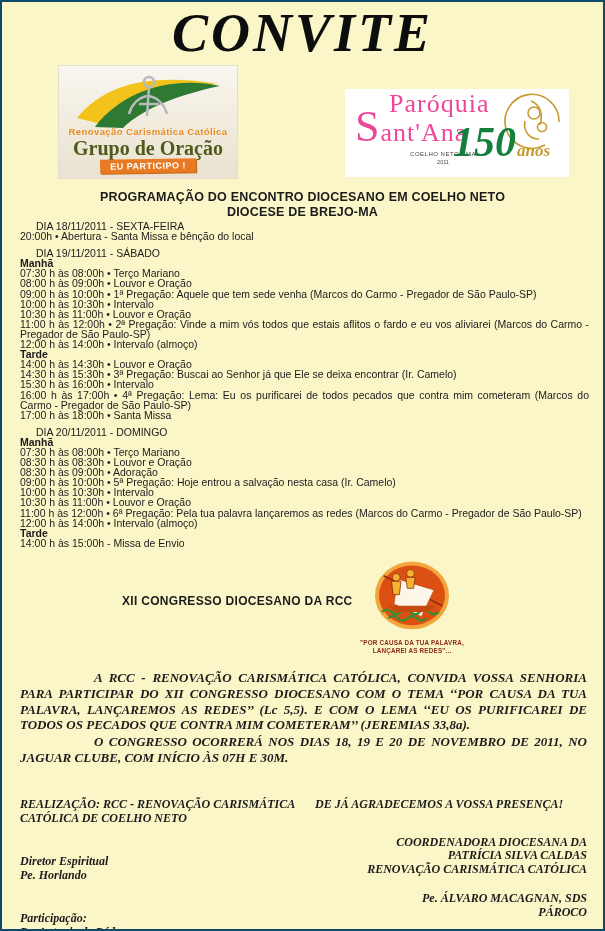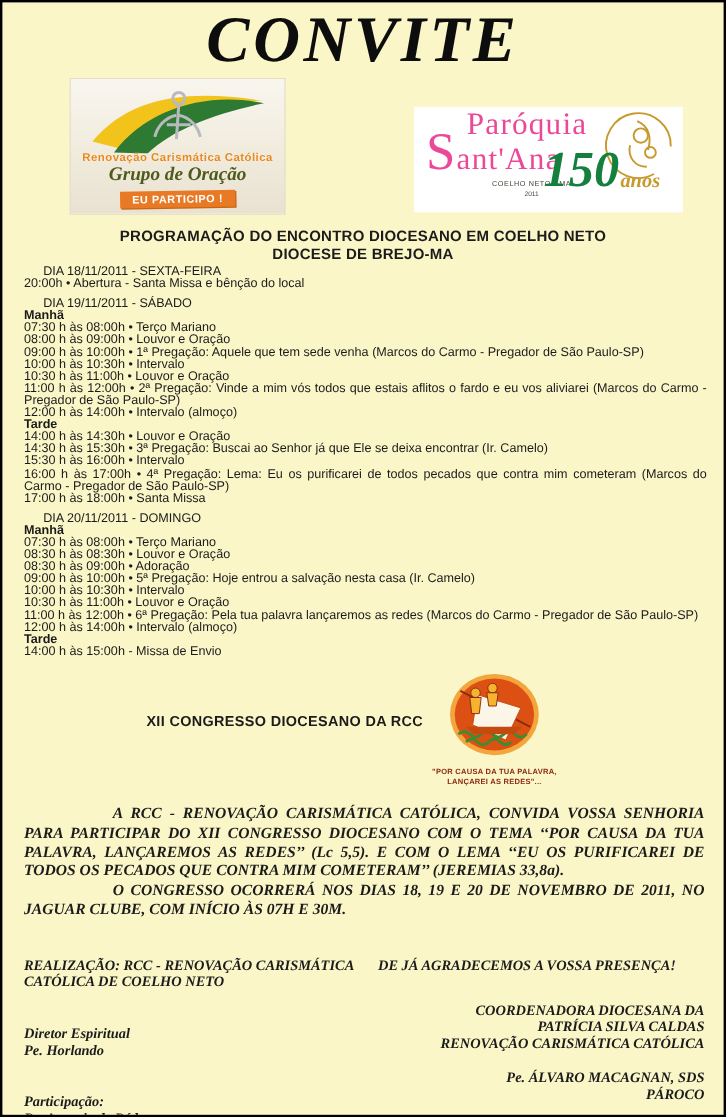--- a/index.html
+++ b/index.html
@@ -1,21 +1,21 @@
 <!DOCTYPE html>
 <html><head>
 <meta charset="utf-8">
 <style>
   * { margin:0; padding:0; box-sizing:border-box; }
   html,body { background:#888; }
   .page {
     position:relative;
     width:605px; height:931px;
     background:#FAF6C8;
-    border:2px solid #000000;
+    border:2px solid #0c4a6e;
     font-family:"Liberation Sans", sans-serif;
     color:#1b1b1b;
     overflow:hidden;
     margin:0 auto;
   }
   
   .title {
     position:absolute; top:0px; left:0; width:100%;
     text-align:center;
     font-family:"Liberation Serif", serif;
@@ -33,22 +33,22 @@
   .logo-rcc .swoosh { position:absolute; top:2px; left:14px; }
   .rcc-l1 {
     position:absolute; top:60px; width:100%;
     font-size:9.5px; font-weight:bold; color:#E8891F;
     text-shadow:0 0 1px #fff;
     letter-spacing:0.4px;
   }
   .rcc-l2 {
     position:absolute; top:71px; width:100%;
     font-family:"Liberation Serif", serif;
-    font-style:italic; font-weight:bold;
-    font-size:16px; color:#4F5A1C;
+    font-weight:bold;
+    font-size:20px; color:#4F5A1C;
   }
   .rcc-badge {
     position:absolute; top:93px; left:50%; transform:translateX(-50%) rotate(-1deg);
     background:#E87A25; color:#fff;
     font-size:9px; font-weight:bold; letter-spacing:0.5px;
     padding:2px 10px; white-space:nowrap;
     box-shadow:1px 1px 0 #c9660f;
   }
   
   .logo-par {

